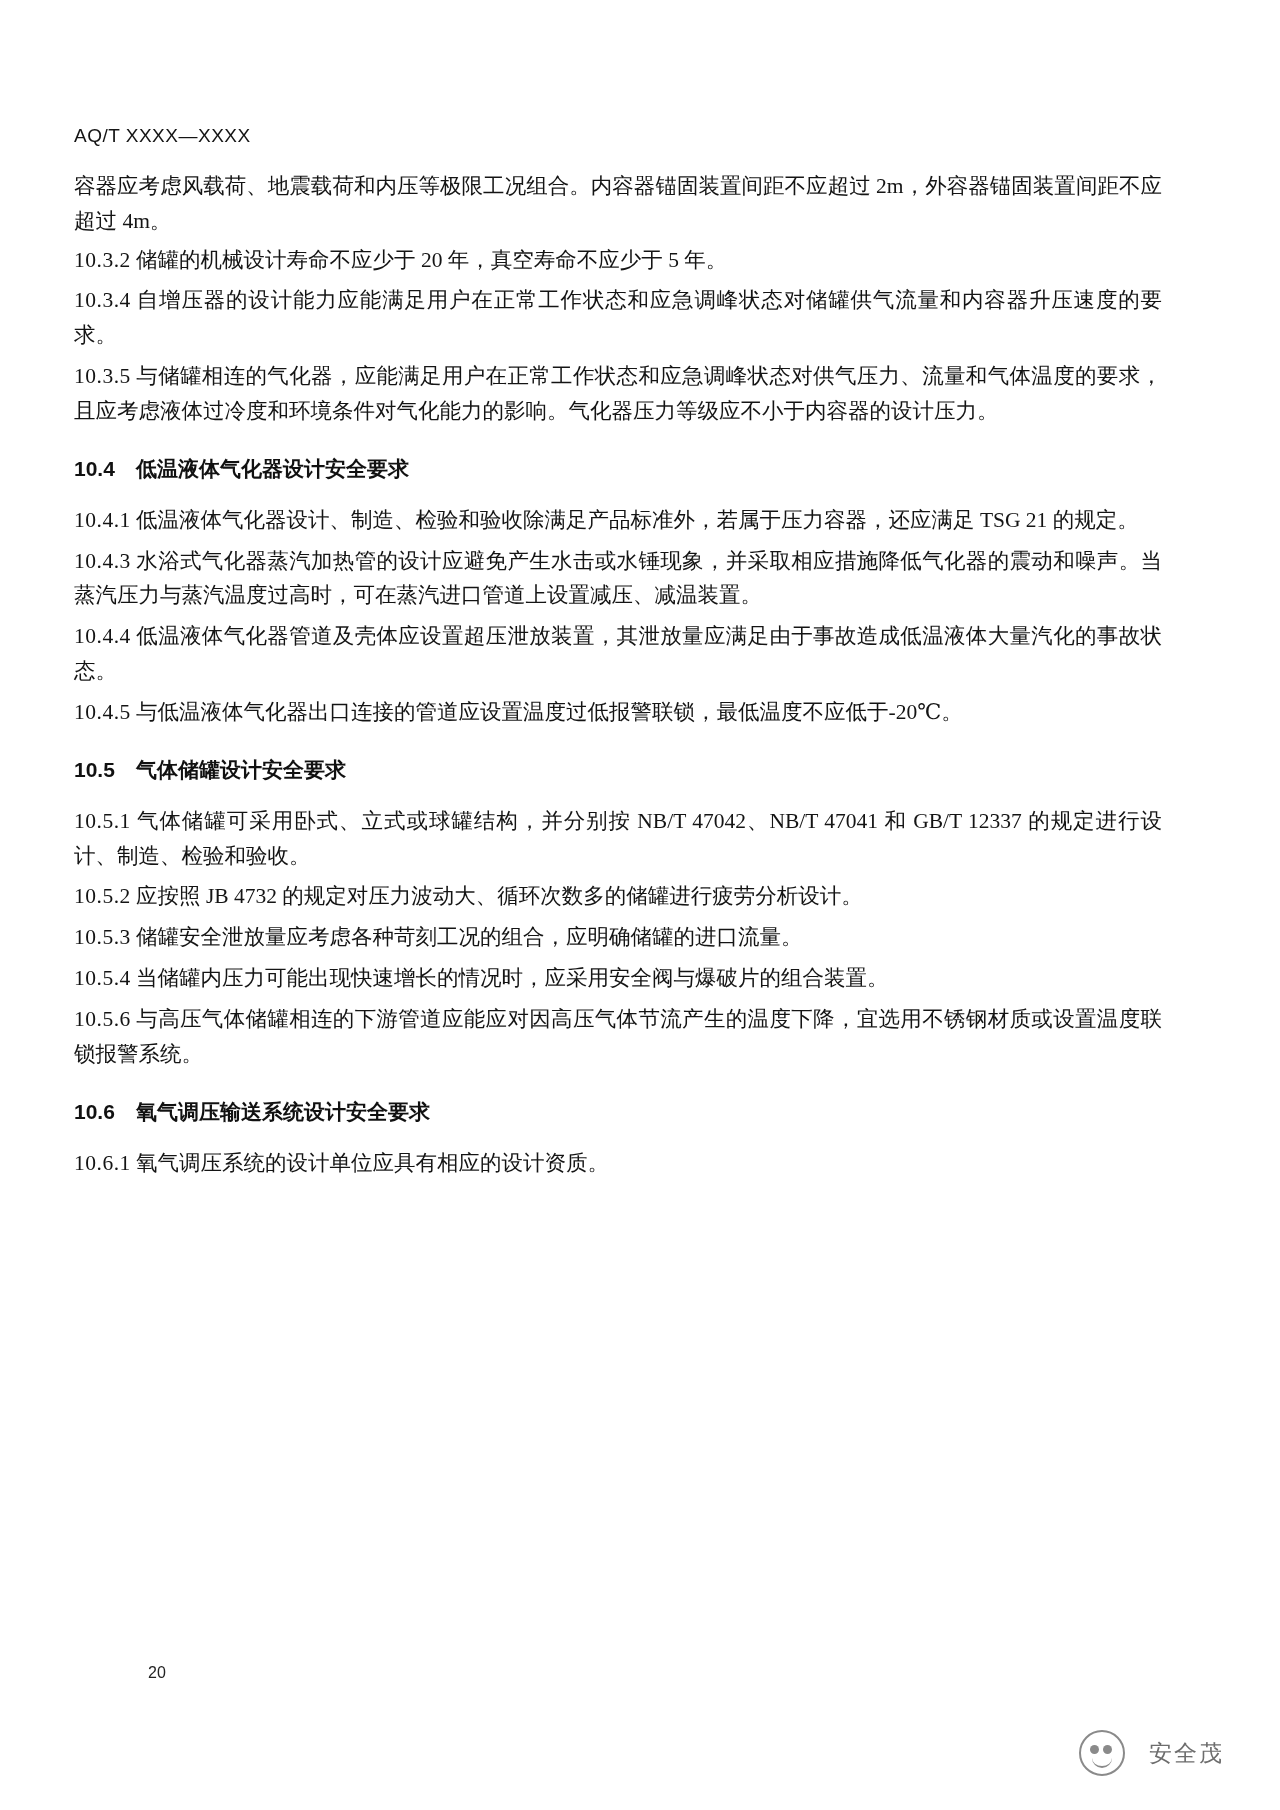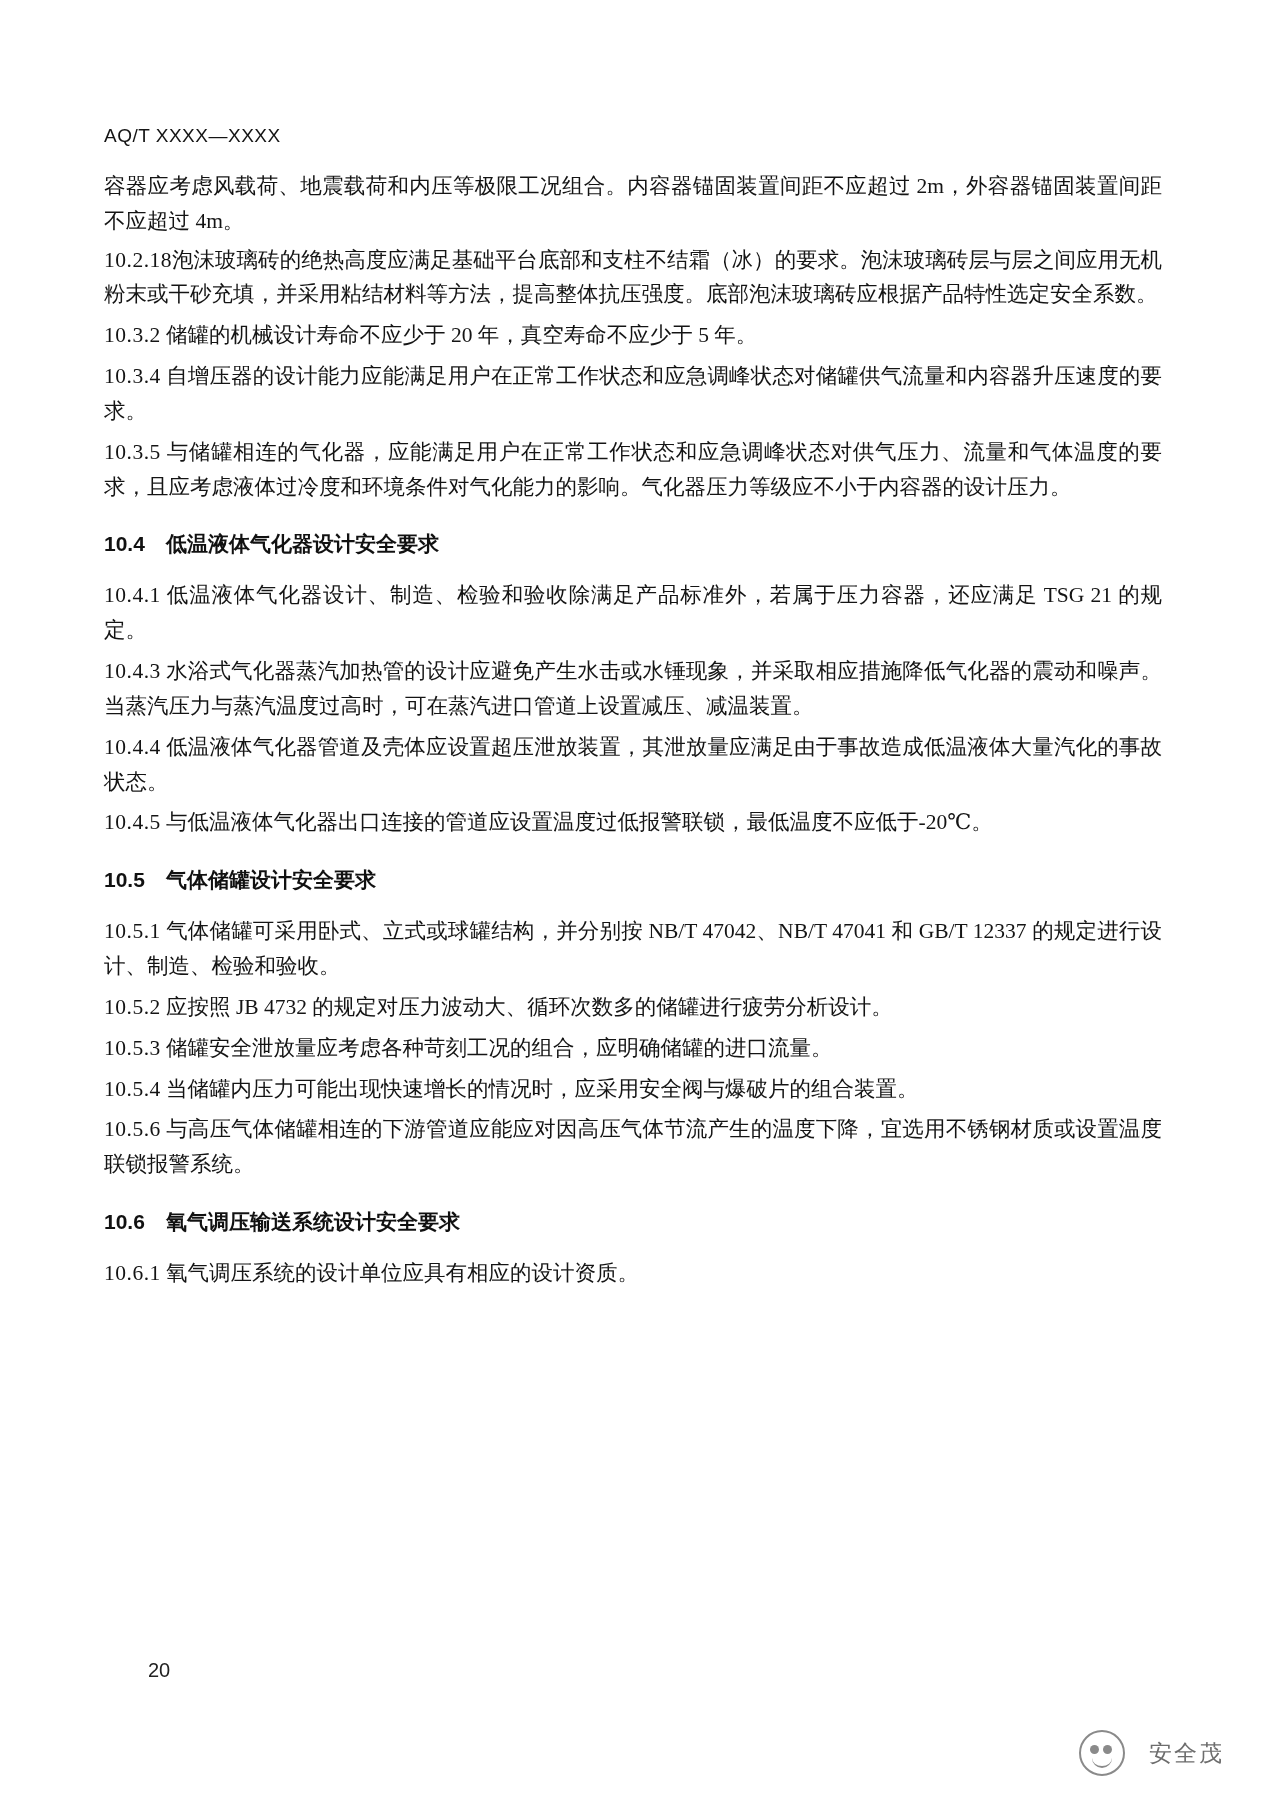--- a/index.html
+++ b/index.html
@@ -13,21 +13,21 @@
     position: relative;
     font-family: "Liberation Serif", "DejaVu Serif", serif;
     color: #1a1a1a;
   }
   .page {
     position: absolute;
     top: 0; left: 0;
     width: 1280px;
     height: 1810px;
     box-sizing: border-box;
-    padding: 125px 118px 0 104px;
+    padding: 125px 118px 0 74px;
   }
   .header-code {
     font-family: "Liberation Sans", "DejaVu Sans", sans-serif;
     font-size: 19px;
     letter-spacing: 0.5px;
     margin: 0 0 22px 0;
     color: #141414;
   }
   .para {
     font-size: 21.5px;
@@ -56,21 +56,21 @@
     min-width: 62px;
   }
   .body-block {
     margin-top: 2px;
   }
   .page-number {
     position: absolute;
     left: 148px;
     bottom: 128px;
     font-family: "Liberation Sans", "DejaVu Sans", sans-serif;
-    font-size: 20px;
+    font-size: 16px;
     color: #222;
   }
   .watermark {
     position: absolute;
     right: 56px;
     bottom: 34px;
     display: flex;
     align-items: center;
     gap: 24px;
     color: #6d6d6d;
@@ -116,23 +116,20 @@
 <body>
 
 <div class="page">
 
   <div class="header-code">AQ/T XXXX—XXXX</div>
 
   <div class="body-block">
 
     <p class="para first">容器应考虑风载荷、地震载荷和内压等极限工况组合。内容器锚固装置间距不应超过 2m，外容器锚固装置间距不应超过 4m。</p>
 
-    <p class="para">
-      <span class="num">10.2.18</span><span>泡沫玻璃砖的绝热高度应满足基础平台底部和支柱不结霜（冰）的要求。泡沫玻璃砖层与层之间应用无机粉末或干砂充填，并采用粘结材料等方法，提高整体抗压强度。底部泡沫玻璃砖应根据产品特性选定安全系数。</span>
-    </p>
 
 
 
     <p class="para">
       <span class="num">10.3.2</span><span>储罐的机械设计寿命不应少于 20 年，真空寿命不应少于 5 年。</span>
     </p>
 
 
     <p class="para">
       <span class="num">10.3.4</span><span>自增压器的设计能力应能满足用户在正常工作状态和应急调峰状态对储罐供气流量和内容器升压速度的要求。</span>

